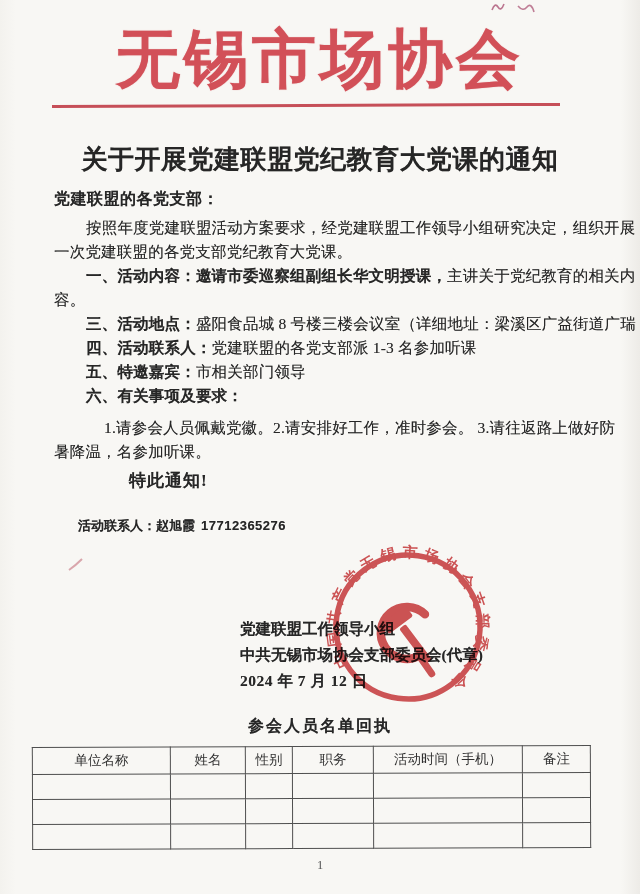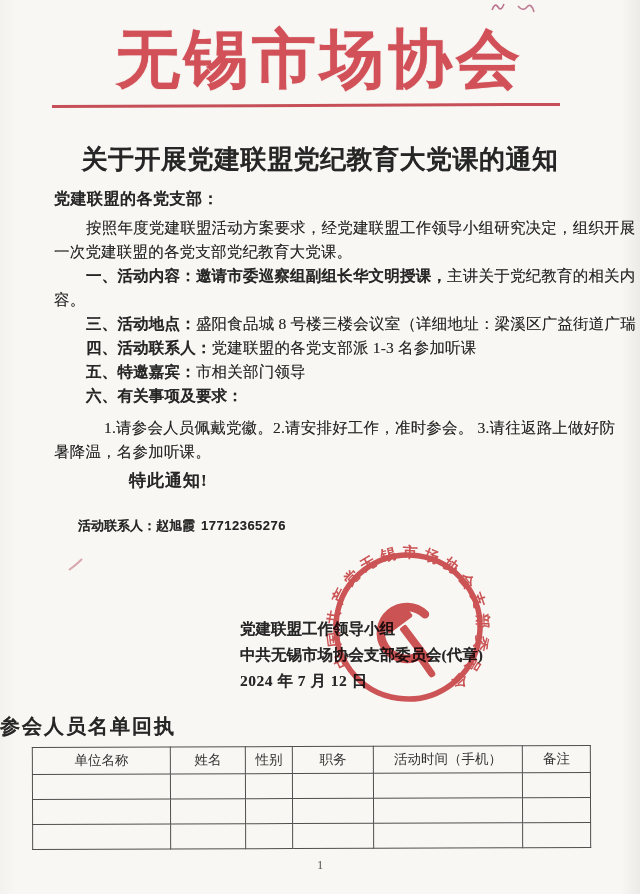--- a/index.html
+++ b/index.html
@@ -61,21 +61,21 @@
   
   .seal{
     position:absolute;left:326px;top:545px;width:164px;height:164px;
     mix-blend-mode:multiply;opacity:.88;
     transform:rotate(8deg);
   }
 
   
   .slip-title{
     position:absolute;top:714px;left:0;width:100%;
-    font-size:20px;font-weight:600;line-height:24px;letter-spacing:2px;
+    text-align:center;font-size:16px;font-weight:600;line-height:24px;letter-spacing:2px;
   }
   table.slip{
     position:absolute;top:746px;left:32px;width:558px;
     border-collapse:collapse;table-layout:fixed;
     transform:rotate(-.2deg);
   }
   table.slip th,table.slip td{
     border:1px solid #4f4f4f;
     font-weight:400;font-size:13.5px;color:#303030;
     text-align:center;padding:1px;

